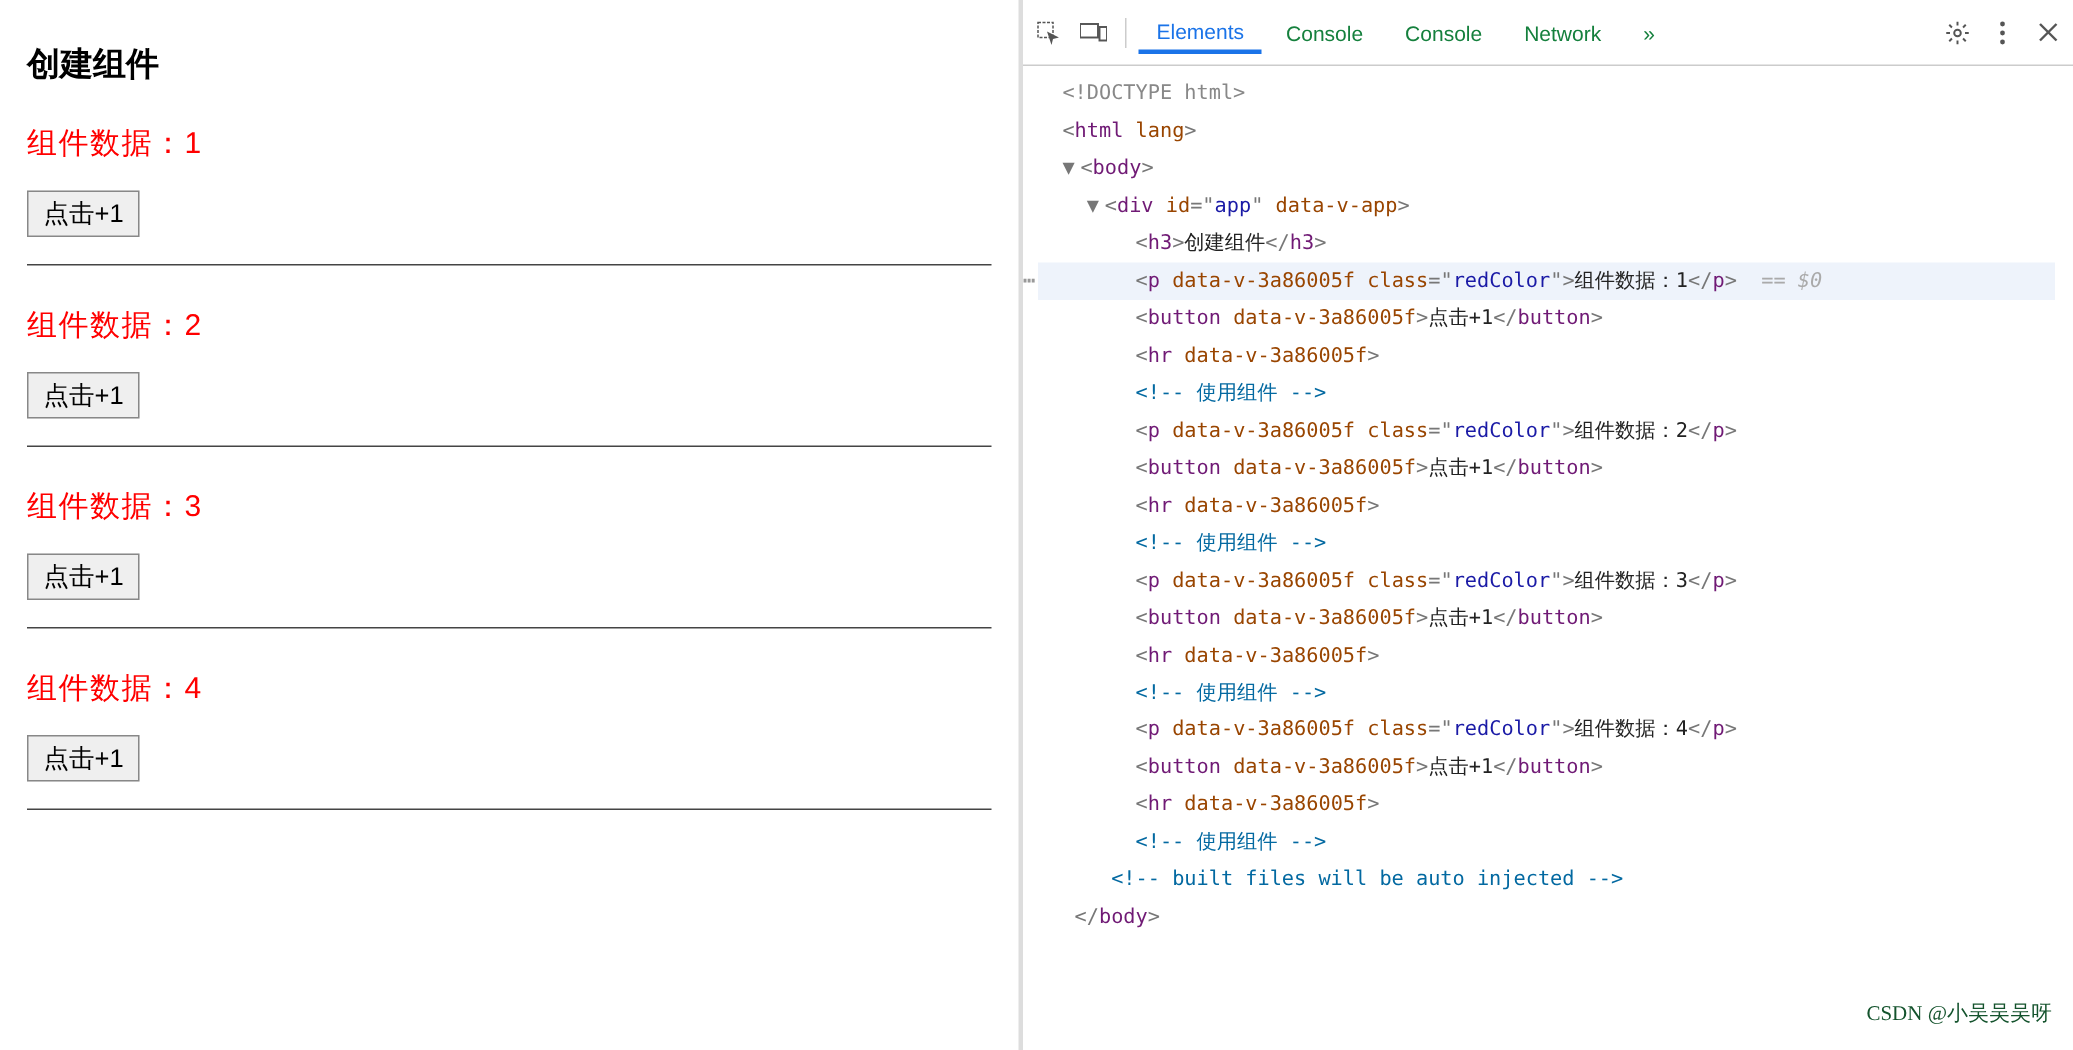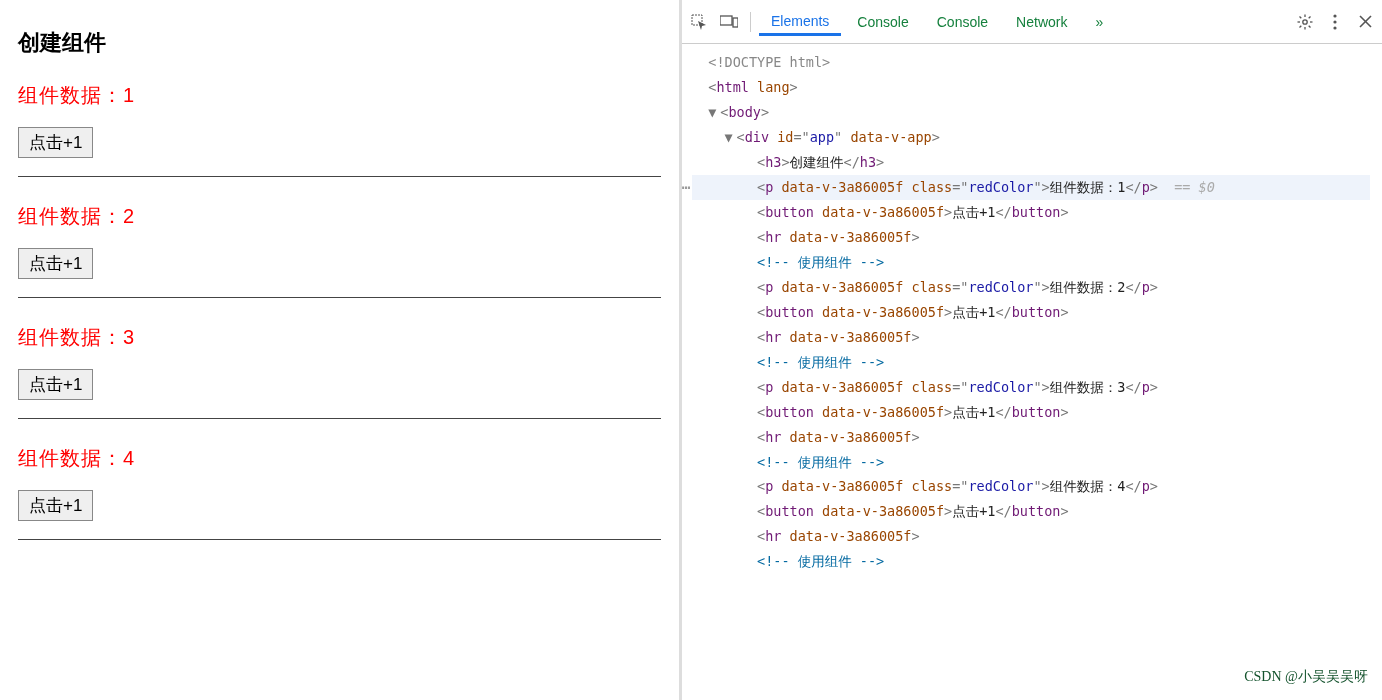--- a/index.html
+++ b/index.html
@@ -208,15 +208,17 @@
       <div class="dom-line">        <span class="t-punc">&lt;</span><span class="t-tag">hr</span> <span class="t-attr">data-v-3a86005f</span><span class="t-punc">&gt;</span></div>
       <div class="dom-line">        <span class="t-comment">&lt;!-- 使用组件 --&gt;</span></div>
       <div class="dom-line">        <span class="t-punc">&lt;</span><span class="t-tag">p</span> <span class="t-attr">data-v-3a86005f</span> <span class="t-attr">class</span><span class="t-punc">="</span><span class="t-val">redColor</span><span class="t-punc">"</span><span class="t-punc">&gt;</span><span class="t-text">组件数据：3</span><span class="t-punc">&lt;/</span><span class="t-tag">p</span><span class="t-punc">&gt;</span></div>
       <div class="dom-line">        <span class="t-punc">&lt;</span><span class="t-tag">button</span> <span class="t-attr">data-v-3a86005f</span><span class="t-punc">&gt;</span><span class="t-text">点击+1</span><span class="t-punc">&lt;/</span><span class="t-tag">button</span><span class="t-punc">&gt;</span></div>
       <div class="dom-line">        <span class="t-punc">&lt;</span><span class="t-tag">hr</span> <span class="t-attr">data-v-3a86005f</span><span class="t-punc">&gt;</span></div>
       <div class="dom-line">        <span class="t-comment">&lt;!-- 使用组件 --&gt;</span></div>
       <div class="dom-line">        <span class="t-punc">&lt;</span><span class="t-tag">p</span> <span class="t-attr">data-v-3a86005f</span> <span class="t-attr">class</span><span class="t-punc">="</span><span class="t-val">redColor</span><span class="t-punc">"</span><span class="t-punc">&gt;</span><span class="t-text">组件数据：4</span><span class="t-punc">&lt;/</span><span class="t-tag">p</span><span class="t-punc">&gt;</span></div>
       <div class="dom-line">        <span class="t-punc">&lt;</span><span class="t-tag">button</span> <span class="t-attr">data-v-3a86005f</span><span class="t-punc">&gt;</span><span class="t-text">点击+1</span><span class="t-punc">&lt;/</span><span class="t-tag">button</span><span class="t-punc">&gt;</span></div>
       <div class="dom-line">        <span class="t-punc">&lt;</span><span class="t-tag">hr</span> <span class="t-attr">data-v-3a86005f</span><span class="t-punc">&gt;</span></div>
       <div class="dom-line">        <span class="t-comment">&lt;!-- 使用组件 --&gt;</span></div>
+      <div class="dom-line">      <span class="t-comment">&lt;!-- built files will be auto injected --&gt;</span></div>
+      <div class="dom-line">   <span class="t-punc">&lt;/</span><span class="t-tag">body</span><span class="t-punc">&gt;</span></div>
       <div class="watermark">CSDN @小吴吴吴呀</div>
   </div>
 </div>
 
 </body></html>

